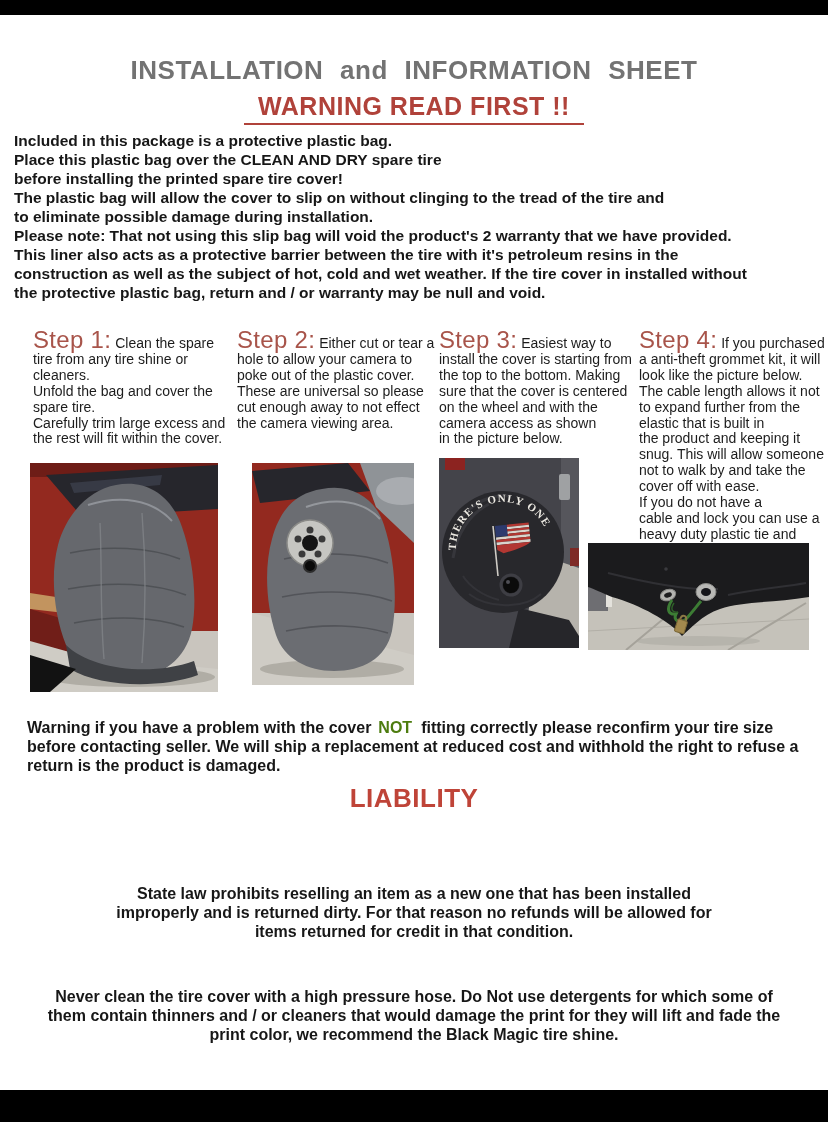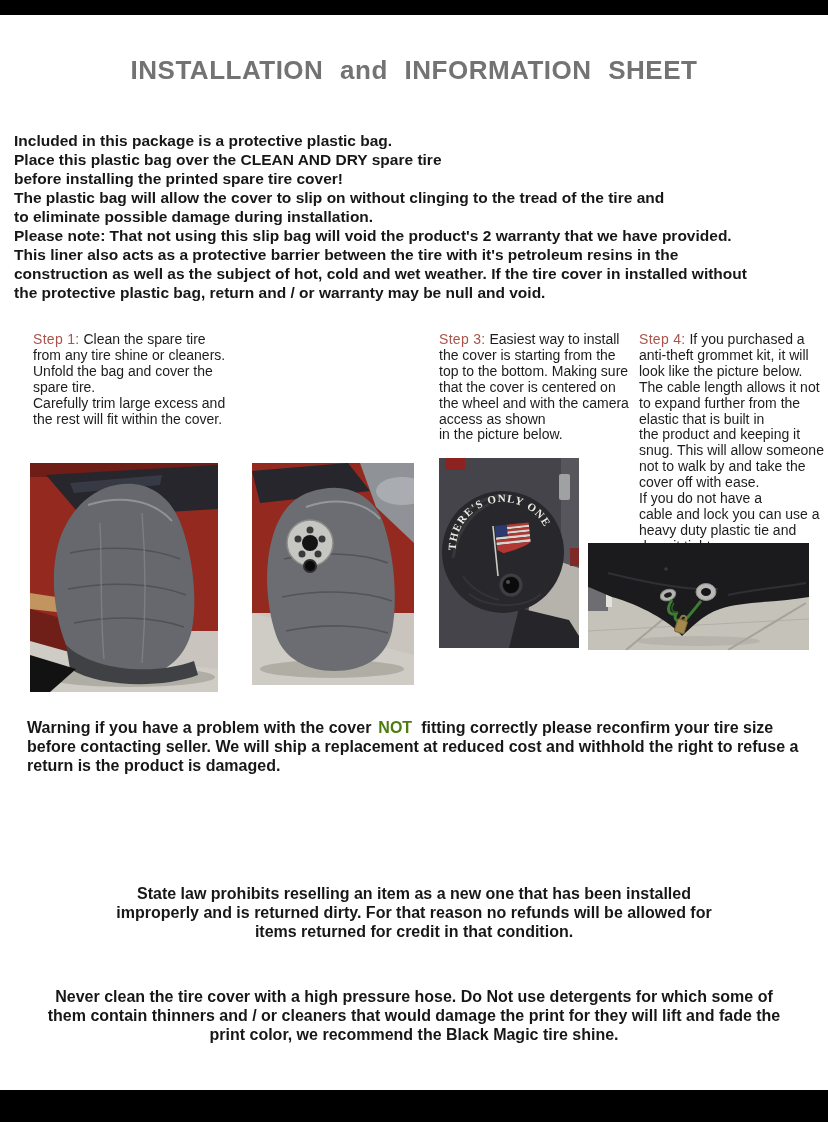--- a/index.html
+++ b/index.html
@@ -14,21 +14,21 @@
   .warn-wrap{position:absolute;top:92px;left:0;width:828px;text-align:center;}
   .warn-head{display:inline-block;font-size:25px;font-weight:bold;color:#b0423a;
              letter-spacing:.5px;border-bottom:2px solid #b0423a;padding:0 14px 2px;}
 
   .pre{white-space:pre-line;}
   .intro{position:absolute;top:131px;left:14px;width:800px;text-align:left;
          font-weight:bold;font-size:15.5px;line-height:19px;}
 
   .steps{position:absolute;top:330px;left:0;width:828px;height:385px;}
   .step{position:absolute;font-size:14px;line-height:15.9px;color:#1c1c1c;}
-  .step-label{font-size:14px;color:#a8544a;letter-spacing:.3px;margin-right:4px;}
+  .step-label{font-size:24px;color:#a8544a;letter-spacing:.3px;margin-right:4px;}
   .step.s1{left:33px;top:2px;width:198px;}
   .step.s2{left:237px;top:2px;width:199px;}
   .step.s3{left:439px;top:2px;width:196px;}
   .step.s4{left:639px;top:2px;width:186px;}
 
   .photo{position:absolute;overflow:hidden;}
   .photo svg{display:block;width:100%;height:100%;}
   .photo.p1{left:30px;top:133px;width:188px;height:229px;}
   .photo.p2{left:252px;top:133px;width:162px;height:222px;}
   .photo.p3{left:439px;top:128px;width:140px;height:190px;}
@@ -49,37 +49,43 @@
   .bpara.m1{top:987px;}
 </style>
 </head>
 <body>
 
 <div class="sheet">
   <div class="bar top"></div>
 
   <div class="title">INSTALLATION and INFORMATION SHEET</div>
 
+  <div class="warn-wrap">
+    <span class="warn-head">WARNING READ FIRST !!</span>
+  </div>
 
   <div class="intro pre">Included in this package is a protective plastic bag.
 Place this plastic bag over the CLEAN AND DRY spare tire
 before installing the printed spare tire cover!
 The plastic bag will allow the cover to slip on without clinging to the tread of the tire and
 to eliminate possible damage during installation.
 Please note: That not using this slip bag will void the product's 2 warranty that we have provided.
 This liner also acts as a protective barrier between the tire with it's petroleum resins in the
 construction as well as the subject of hot, cold and wet weather.  If the tire cover in installed without
 the protective plastic bag, return and / or warranty may be null and void.</div>
 
   <div class="steps">
 
     <div class="step s1">
       <span class="step-label">Step 1:</span><span class="step-text pre">Clean the spare tire from any tire shine or cleaners.
  Unfold the bag and cover the spare tire.
 Carefully trim large excess and the rest will fit within the cover.</span>
+    </div>
+    <div class="step s2">
+      <span class="step-label">Step 2:</span><span class="step-text pre">Either cut or tear a hole to allow your camera to poke out of the plastic cover. These are universal so please cut enough away to not effect the camera viewing area.</span>
     </div>
     <div class="step s3">
       <span class="step-label">Step 3:</span><span class="step-text pre">Easiest way to install the cover is starting from the top to the bottom. Making sure that the cover is centered on the wheel and with the camera access as shown
 in the picture below.</span>
     </div>
     <div class="step s4">
       <span class="step-label">Step 4:</span><span class="step-text pre">If you purchased a anti-theft grommet kit, it will look like the picture below. The cable length allows it not to expand further from the elastic that is built in
 the product and keeping it snug. This will allow someone not to walk by and take the cover off with ease.
 If you do not have a
 cable and lock you can use a heavy duty plastic tie and
@@ -199,20 +205,21 @@
           <rect x="-5" y="-3" width="10" height="13" rx="1.5" fill="#a3894e" stroke="#7c6838" stroke-width="1"></rect>
         </g>
       </svg>
     </div>
   </div>
 
   <div class="fitwarn">
     <span>Warning if you have a problem with the cover</span><span class="hl">NOT</span><span>fitting correctly please reconfirm your tire size before contacting seller. We will ship a replacement at reduced cost and withhold the right to refuse a return is the product is damaged.</span>
   </div>
 
+  <div class="redhead liab">LIABILITY</div>
   <div class="bpara l2 pre">State law prohibits reselling an item as a new one that has been installed
 improperly and is returned dirty. For that reason no refunds will be allowed for
 items returned for credit in that condition.</div>
 
   <div class="bpara m1 pre">Never clean the tire cover with a high pressure hose.  Do Not  use detergents for which some of
 them contain thinners and / or cleaners that would damage the print for they will lift and fade the
 print color, we recommend the Black Magic tire shine.</div>
 
   <div class="bar bottom"></div>
 </div>

